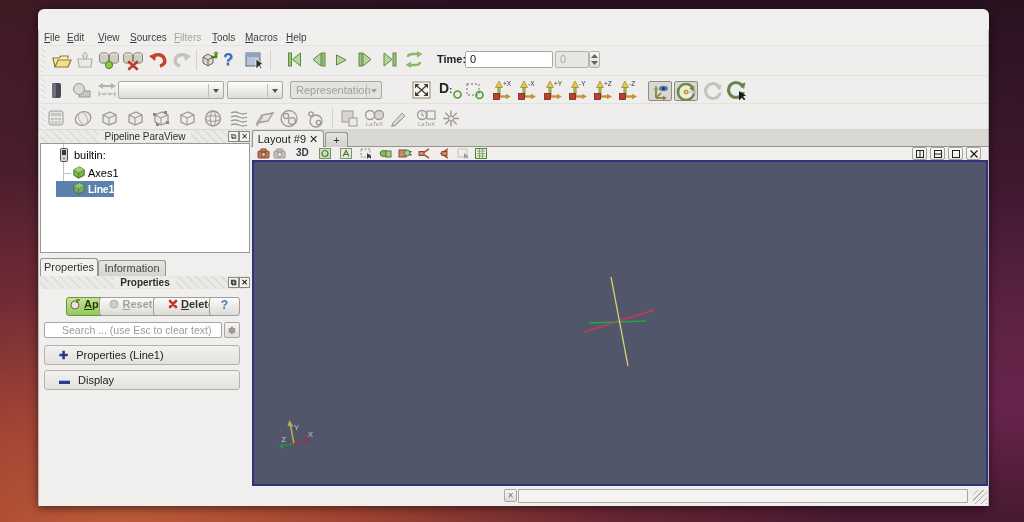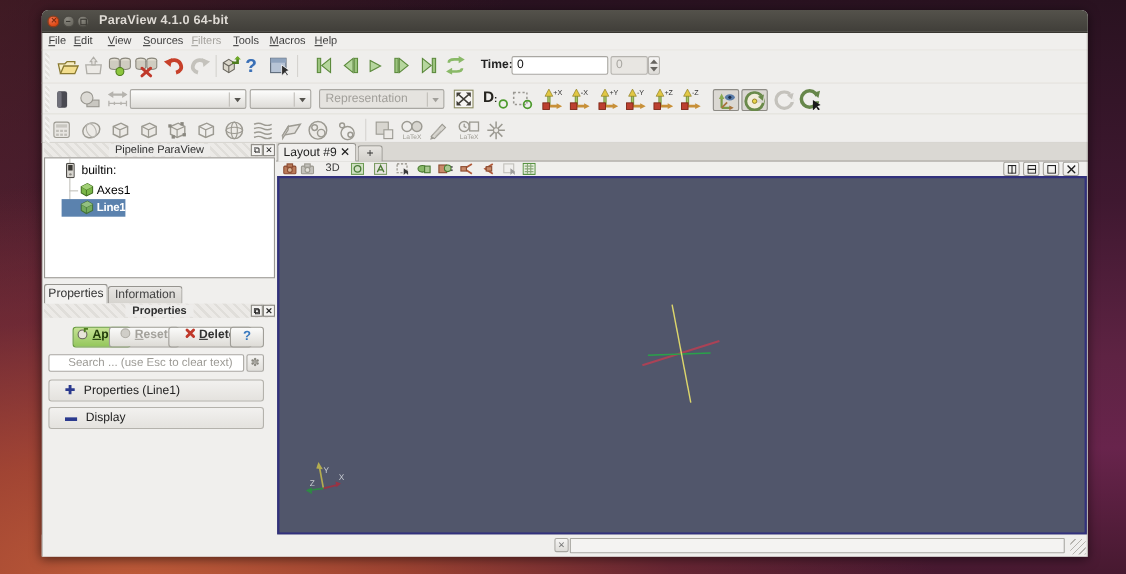--- a/index.html
+++ b/index.html
@@ -142,26 +142,20 @@
       <path d="M4 6 L10 9 L17 6 M10 9 L10 16" fill="none" stroke="#9c9a92" stroke-width="1.1"></path>
     </g>
     <g id="greencube">
       <path d="M2 5 L8 2 L13 5 L13 11 L7 14 L2 11 Z" fill="#7ab648" stroke="#3e6b1e" stroke-width="1"></path>
       <path d="M2 5 L7 8 L13 5 M7 8 L7 14" fill="none" stroke="#3e6b1e" stroke-width="0.8"></path>
       <path d="M2 5 L8 2 L13 5 L7 8 Z" fill="#a2d077"></path>
     </g>
   </defs>
 </svg>
 <div id="win">
-  <div id="titlebar">
-    <div class="wbtn" id="btn-close"></div>
-    <div class="wbtn" id="btn-min"></div>
-    <div class="wbtn" id="btn-max"></div>
-    <div id="title-text">ParaView 4.1.0 64-bit</div>
-  </div>
   <div id="menubar">
     <div class="menu-item" style="left:6px"><span>F</span>ile</div>
     <div class="menu-item" style="left:29px"><span>E</span>dit</div>
     <div class="menu-item" style="left:60px"><span>V</span>iew</div>
     <div class="menu-item" style="left:92px"><span>S</span>ources</div>
     <div class="menu-item" style="left:136px; color:#a5a39e"><span>F</span>ilters</div>
     <div class="menu-item" style="left:174px"><span>T</span>ools</div>
     <div class="menu-item" style="left:207px"><span>M</span>acros</div>
     <div class="menu-item" style="left:248px"><span>H</span>elp</div>
   </div>
@@ -296,21 +290,21 @@
         </svg>
       </div>
     <div class="combo" style="left:80px;top:5px;width:106px">
         <div class="sep2"></div>
         <div class="arr"></div>
       </div>
     <div class="combo" style="left:189px;top:5px;width:56px">
         <div class="sep2"></div>
         <div class="arr"></div>
       </div>
-    <div class="combo" style="left:252px;top:5px;width:114px;background:#e5e3df;color:#a19f9a;font-size:11px;line-height:16px;padding-left:5px">Representation<div class="sep2"></div><div class="arr" style="border-top-color:#a19f9a"></div></div>
+    <div class="combo" style="left:252px;top:5px;width:92px;background:#e5e3df;color:#a19f9a;font-size:11px;line-height:16px;padding-left:5px">Representation<div class="sep2"></div><div class="arr" style="border-top-color:#a19f9a"></div></div>
     <div class="ticon" style="left:374px;top:5px">
         <svg width="20" height="19">
       <rect x="1" y="1" width="17" height="16" fill="#f6f5f3" stroke="#8a8a62"></rect>
       <path d="M5 5 L14 13 M14 5 L5 13" stroke="#3e3c36" stroke-width="1.3"></path>
       <polygon points="3,3 7.5,3 3,7.5" fill="#3e3c36"></polygon>
           <polygon points="16,3 11.5,3 16,7.5" fill="#3e3c36"></polygon>
       <polygon points="3,15 7.5,15 3,10.5" fill="#3e3c36"></polygon>
           <polygon points="16,15 11.5,15 16,10.5" fill="#3e3c36"></polygon>
         </svg>
       </div>
@@ -586,21 +580,21 @@
       <circle cx="6.5" cy="6.5" r="2.2" fill="#d8b89a" stroke="#8a4a30"></circle>
         </svg>
       </div>
     <div class="ticon" style="left:22px;top:1px">
         <svg width="13" height="11">
       <rect x="1" y="3" width="11" height="7" rx="1" fill="#c4c2bc" stroke="#9a988f"></rect>
       <rect x="4" y="1" width="5" height="3" fill="#c4c2bc" stroke="#9a988f"></rect>
       <circle cx="6.5" cy="6.5" r="2.2" fill="#e2e0da" stroke="#9a988f"></circle>
         </svg>
       </div>
-    <div class="ticon" style="left:45px;top:0px;font-size:10px;font-weight:normal;color:#3a3a3a">3D</div>
+    <div class="ticon" style="left:45px;top:0px;font-size:10px;font-weight:bold;color:#3a3a3a">3D</div>
     <div class="ticon" style="left:68px;top:1px">
         <svg width="12" height="11">
       <rect x="0.5" y="0.5" width="11" height="10" fill="#cfe0c2" stroke="#6a9a52"></rect>
       <circle cx="6" cy="5.5" r="3" fill="none" stroke="#4a7a38" stroke-width="1.2"></circle>
         </svg>
       </div>
     <div class="ticon" style="left:89px;top:1px">
         <svg width="12" height="11">
       <rect x="0.5" y="0.5" width="11" height="10" fill="#e8e6e2" stroke="#7a9a62"></rect>
       <path d="M3 8.5 L6 2.5 L9 8.5 M4.2 6.5 L7.8 6.5" fill="none" stroke="#4a7a32" stroke-width="1.2"></path>

